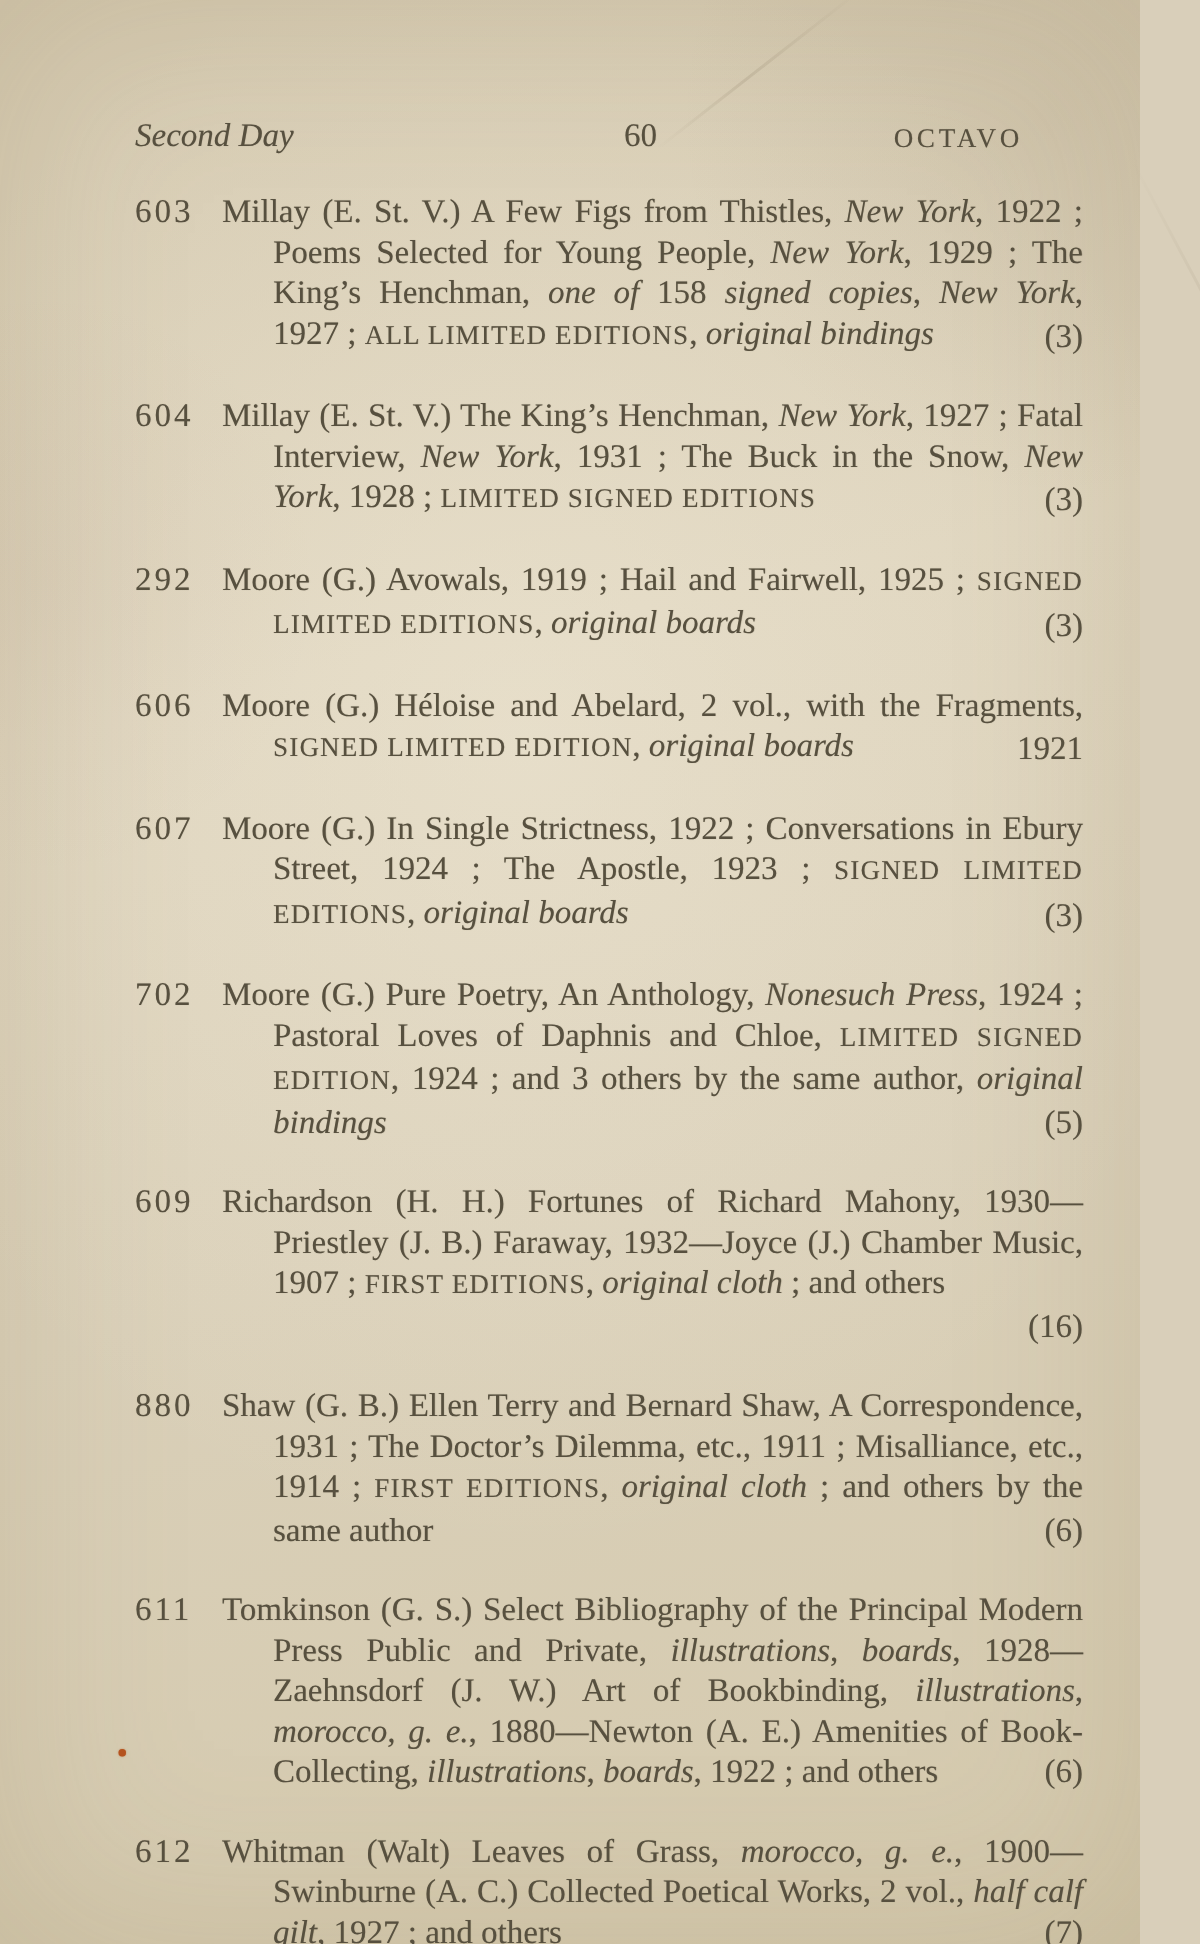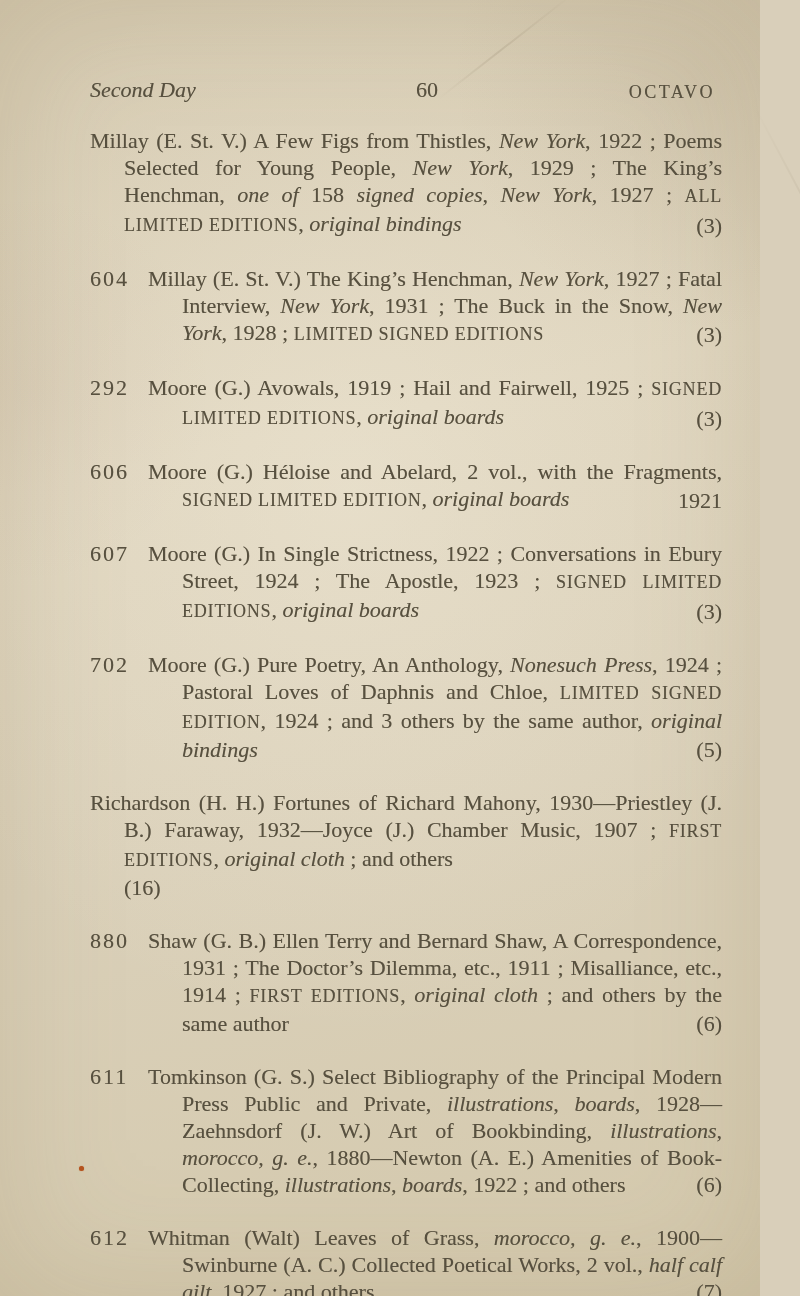--- a/index.html
+++ b/index.html
@@ -38,21 +38,21 @@
     position: relative;
     height: 27px;
     margin-bottom: 24px;
     font-size: 22px; line-height: 27px;
   }
   .h-left { font-style: italic; }
   .h-center {
     position: absolute; left: 326px; top: 0;
   }
   .h-right {
-    position: absolute; right: 7px; top: 3px;
+    position: absolute; right: 40px; top: 3px;
     font-size: 18px; letter-spacing: 2.5px;
   }
   .entry {
     display: flex;
     margin: 0 0 26px 0;
     font-size: 22px; line-height: 27px;
   }
   .lot {
     flex: 0 0 44px;
     margin-right: 14px;
@@ -69,20 +69,21 @@
   .run-p { }
   .run-i { font-style: italic; }
   .run-c { font-size: 18px; letter-spacing: 0.8px; }
   .count {
     position: absolute; right: 0; bottom: 0;
     text-indent: 0;
   }
   .count-block {
     position: static;
     display: block;
+    text-align: right;
     text-indent: 0;
   }
   .ink-dot {
     position: absolute; left: 79px; top: 1166px;
     width: 5px; height: 5px; border-radius: 50%;
     background: #b4531e;
     box-shadow: 0 0 1px rgba(180,83,30,0.7);
   }
 </style>
 </head>
@@ -93,20 +94,21 @@
   <div class="crease2"></div>
 
   <header class="header">
     <span class="h-left">Second Day</span>
     <span class="h-center">60</span>
     <span class="h-right">OCTAVO</span>
   </header>
 
   <main class="lots">
   <article class="entry">
+    <span class="lot">603</span>
     <p class="desc"><span class="run-p">Millay (E. St. V.) A Few Figs from Thistles, </span><span class="run-i">New York</span><span class="run-p">, 1922&nbsp;; Poems Selected for Young People, </span><span class="run-i">New York</span><span class="run-p">, 1929&nbsp;; The King’s Henchman, </span><span class="run-i">one of </span><span class="run-p">158 </span><span class="run-i">signed copies</span><span class="run-p">, </span><span class="run-i">New York</span><span class="run-p">, 1927&nbsp;; </span><span class="run-c">ALL LIMITED EDITIONS</span><span class="run-p">, </span><span class="run-i">original bindings</span><span class="count">(3)</span></p>
   </article>
 
   <article class="entry">
     <span class="lot">604</span>
     <p class="desc"><span class="run-p">Millay (E. St. V.) The King’s Henchman, </span><span class="run-i">New York</span><span class="run-p">, 1927&nbsp;; Fatal Interview, </span><span class="run-i">New York</span><span class="run-p">, 1931&nbsp;; The Buck in the Snow, </span><span class="run-i">New York</span><span class="run-p">, 1928&nbsp;; </span><span class="run-c">LIMITED SIGNED EDITIONS</span><span class="count">(3)</span></p>
   </article>
 
   <article class="entry">
     <span class="lot">292</span>
@@ -122,20 +124,21 @@
     <span class="lot">607</span>
     <p class="desc"><span class="run-p">Moore (G.) In Single Strictness, 1922&nbsp;; Conversations in Ebury Street, 1924&nbsp;; The Apostle, 1923&nbsp;; </span><span class="run-c">SIGNED LIMITED EDITIONS</span><span class="run-p">, </span><span class="run-i">original boards</span><span class="count">(3)</span></p>
   </article>
 
   <article class="entry">
     <span class="lot">702</span>
     <p class="desc"><span class="run-p">Moore (G.) Pure Poetry, An Anthology, </span><span class="run-i">Nonesuch Press</span><span class="run-p">, 1924&nbsp;; Pastoral Loves of Daphnis and Chloe, </span><span class="run-c">LIMITED SIGNED EDITION</span><span class="run-p">, 1924&nbsp;; and 3 others by the same author, </span><span class="run-i">original bindings</span><span class="count">(5)</span></p>
   </article>
 
   <article class="entry">
+    <span class="lot">609</span>
     <p class="desc"><span class="run-p">Richardson (H. H.) Fortunes of Richard Mahony, 1930—Priestley (J. B.) Faraway, 1932—Joyce (J.) Chamber Music, 1907&nbsp;; </span><span class="run-c">FIRST EDITIONS</span><span class="run-p">, </span><span class="run-i">original cloth</span><span class="run-p">&nbsp;; and others</span><span class="count count-block">(16)</span></p>
   </article>
 
   <article class="entry">
     <span class="lot">880</span>
     <p class="desc"><span class="run-p">Shaw (G. B.) Ellen Terry and Bernard Shaw, A Correspondence, 1931&nbsp;; The Doctor’s Dilemma, etc., 1911&nbsp;; Misalliance, etc., 1914&nbsp;; </span><span class="run-c">FIRST EDITIONS</span><span class="run-p">, </span><span class="run-i">original cloth</span><span class="run-p">&nbsp;; and others by the same author</span><span class="count">(6)</span></p>
   </article>
 
   <article class="entry">
     <span class="lot">611</span>

